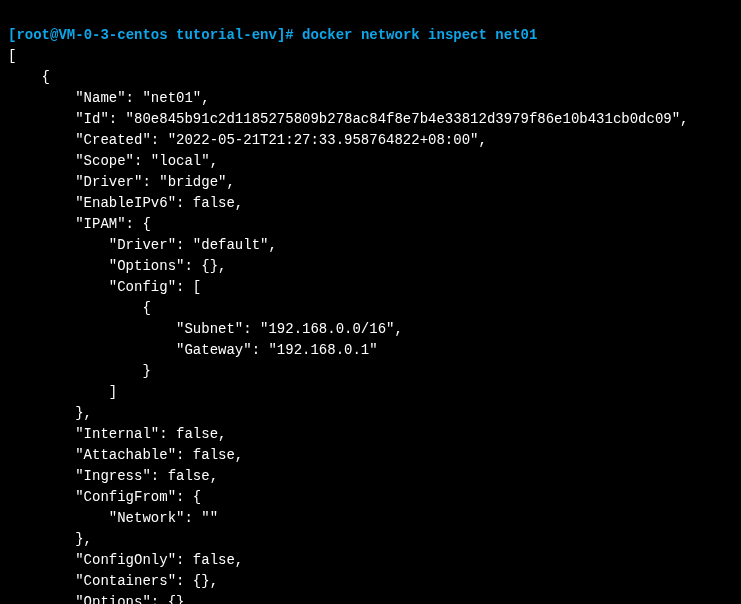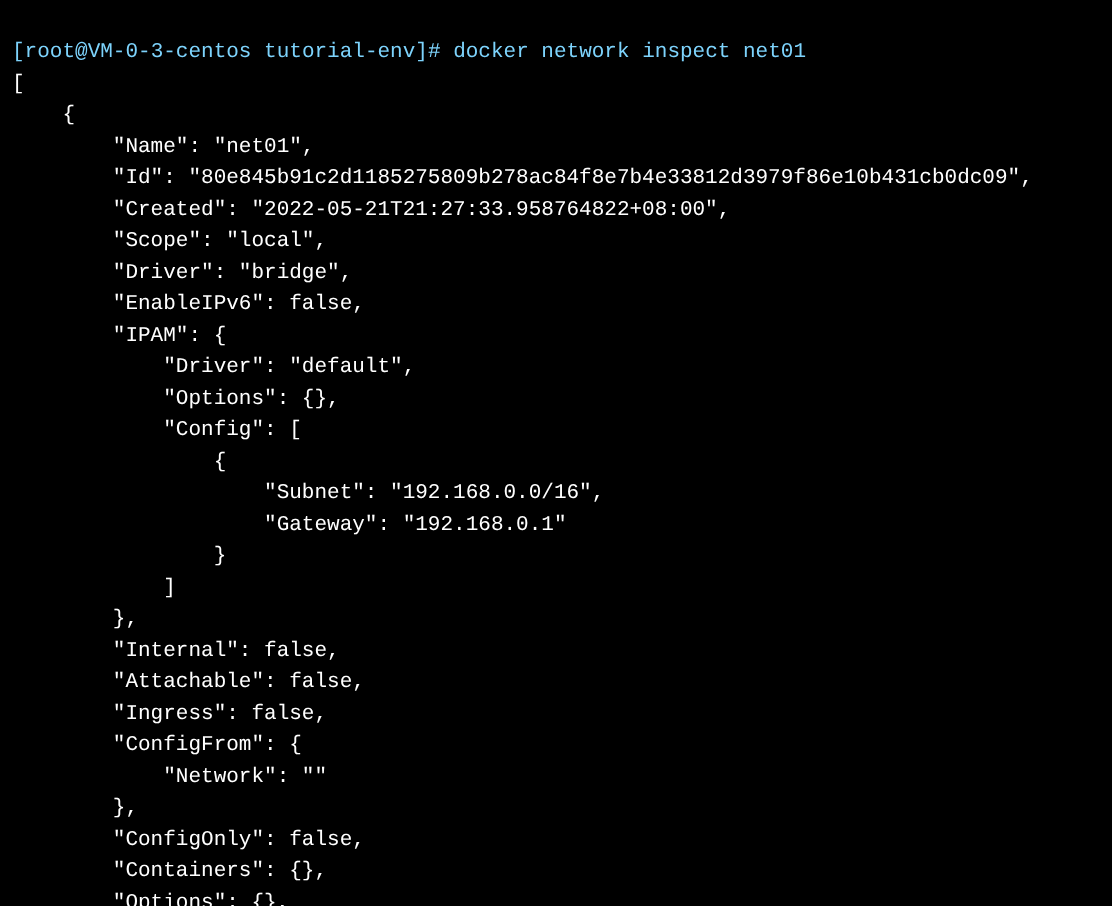--- a/index.html
+++ b/index.html
@@ -15,21 +15,22 @@
       line-height: 1.5;
       padding: 4px 8px;
       width: 741px;
       height: 604px;
       overflow: hidden;
     }
     .terminal {
       white-space: pre;
     }
     .prompt-line {
-      color: #7dd3fc;
+      color: #0ea5e9;
+      font-weight: bold;
     }
     .output {
       color: #ffffff;
     }
   </style>
 </head>
 <body>
 
 <div class="terminal">
 <span class="prompt-line">[<span>root</span>@<span>VM-0-3-centos</span> <span>tutorial-env</span>]<span>#</span> <span>docker network inspect net01</span></span>

